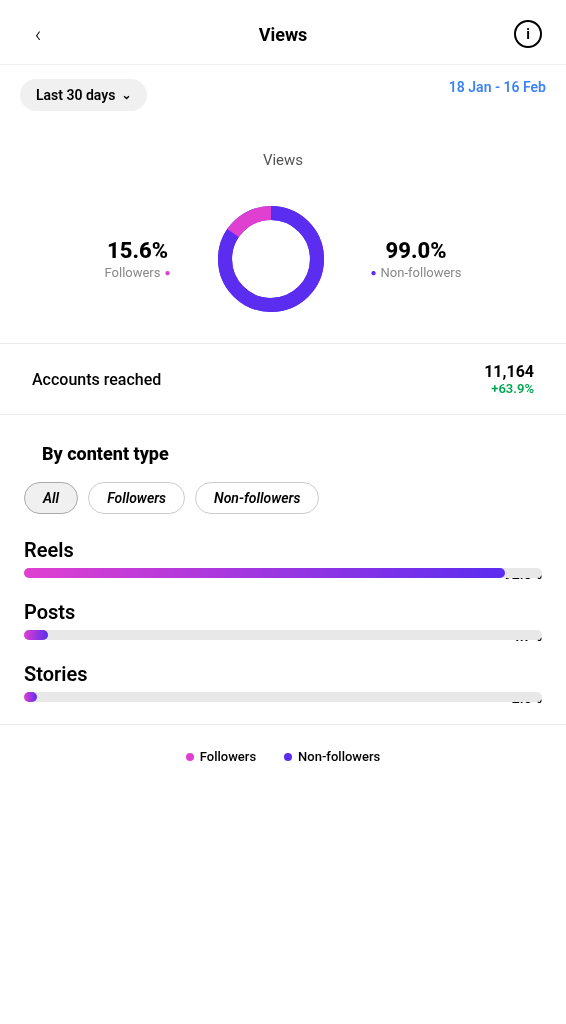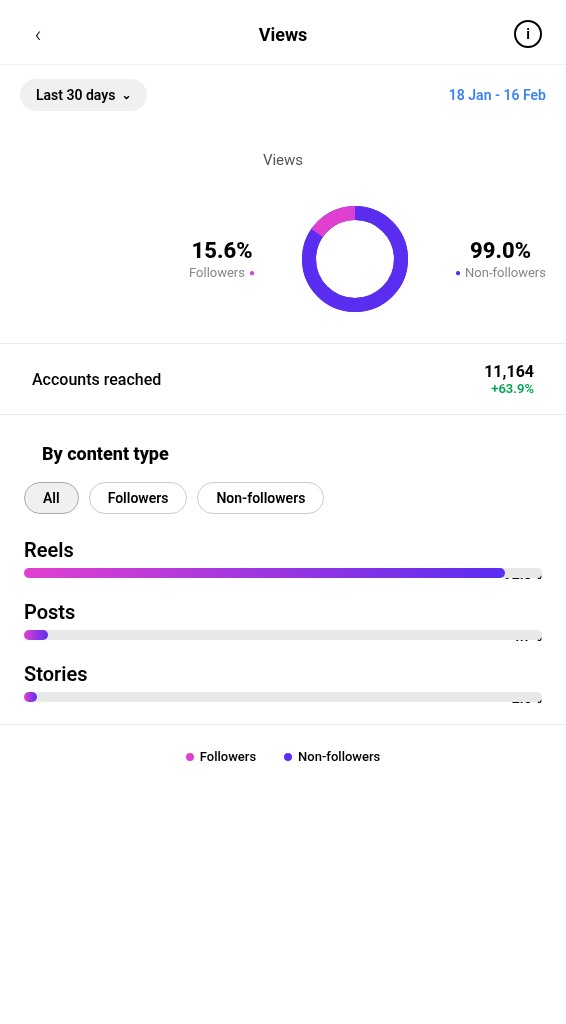--- a/index.html
+++ b/index.html
@@ -43,21 +43,20 @@
       width: 28px; height: 28px;
       border: 2px solid #000;
       border-radius: 50%;
       display: flex; align-items: center; justify-content: center;
       font-size: 14px; font-weight: 700; color: #000;
     }
 
     
     .filter-bar {
       display: flex;
-      align-items: center;
       justify-content: space-between;
       padding: 14px 20px;
     }
     .date-filter {
       background: #f0f0f0;
       border-radius: 20px;
       padding: 8px 16px;
       display: flex; align-items: center; gap: 6px;
       font-size: 14px; font-weight: 600; color: #000;
       cursor: pointer;
@@ -83,21 +82,21 @@
     .views-label {
       font-size: 15px;
       color: #555;
       margin-top: 2px;
     }
 
     
     .donut-section {
       display: flex;
       align-items: center;
-      justify-content: flex-end;
+      justify-content: center;
       gap: 40px;
       padding: 20px 20px 24px;
     }
     .donut-left, .donut-right {
       text-align: center;
     }
     .donut-percent {
       font-size: 22px;
       font-weight: 800;
       color: #000;
@@ -169,20 +168,21 @@
     }
     .filter-tab {
       border: 1.5px solid #ccc;
       border-radius: 20px;
       padding: 7px 18px;
       font-size: 14px;
       font-weight: 600;
       color: #000;
       cursor: pointer;
       background: #fff;
+      font-style: italic;
     }
     .filter-tab.active {
       background: #f0f0f0;
       border-color: #aaa;
     }
 
     
     .bar-row {
       margin-bottom: 22px;
     }

